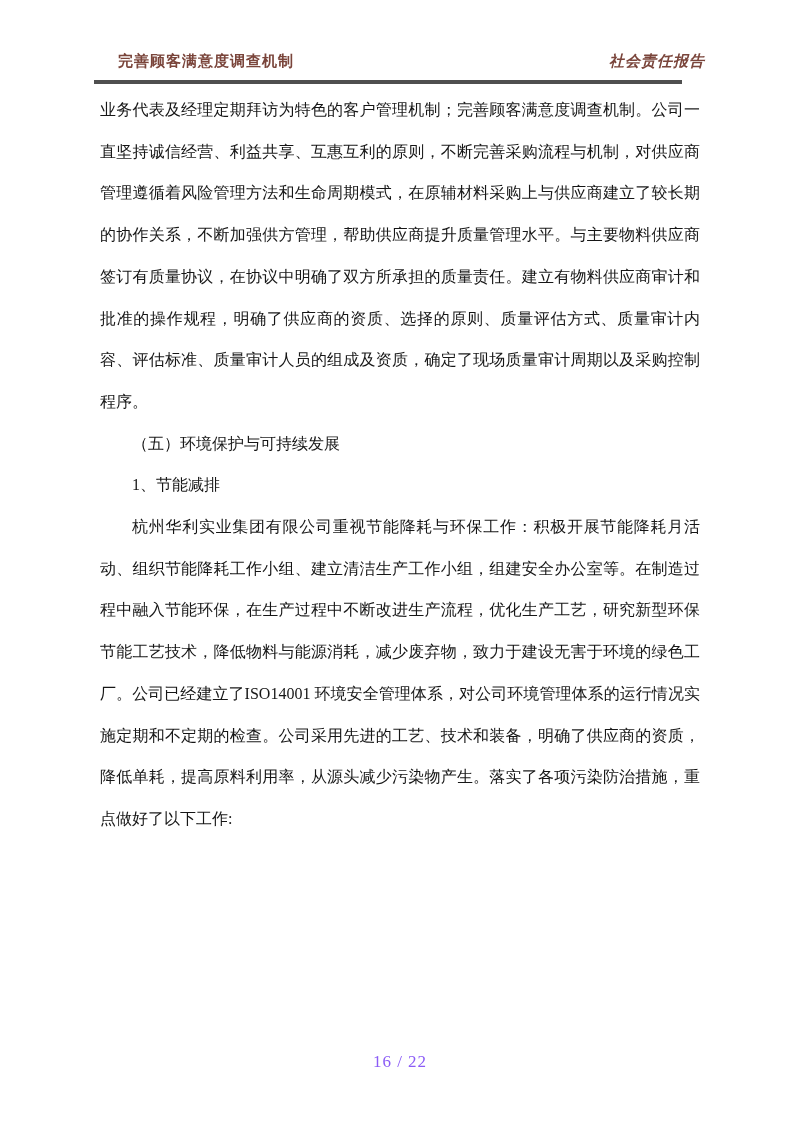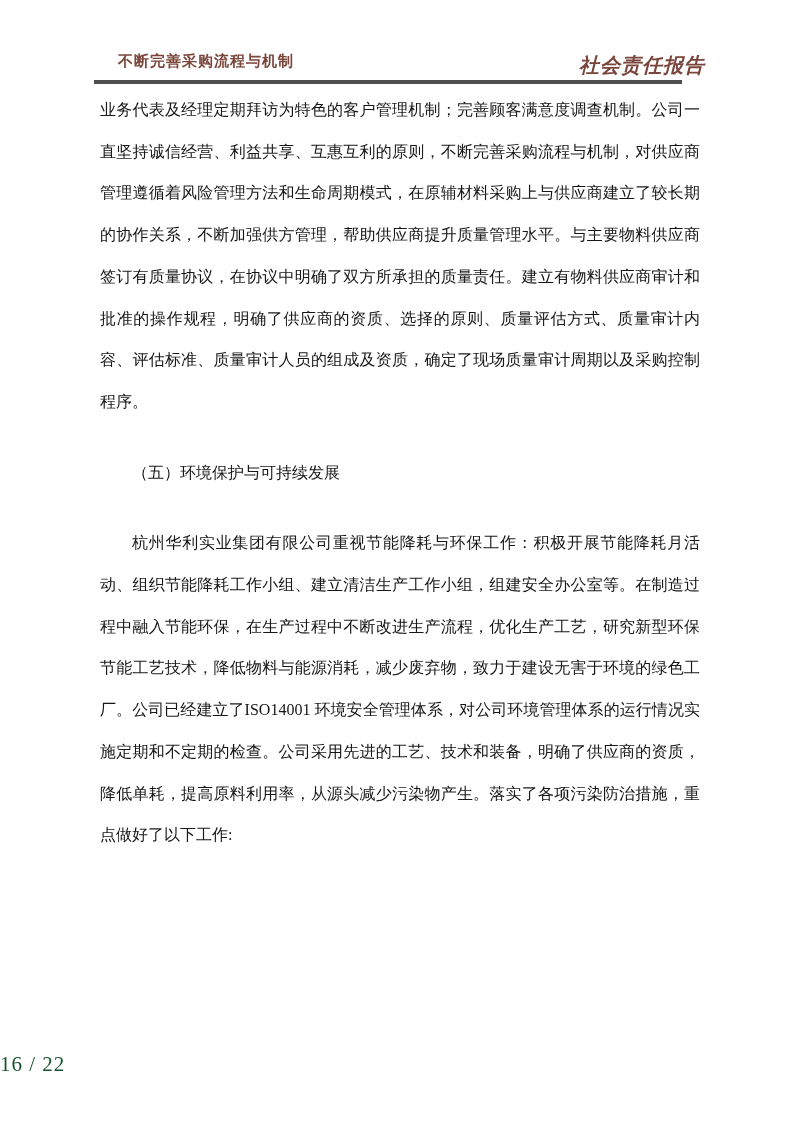--- a/index.html
+++ b/index.html
@@ -22,21 +22,21 @@
     font-size: 15px;
     font-weight: bold;
     letter-spacing: 1px;
     color: var(--header-color, #7a453b);
     white-space: nowrap;
   }
   .header-title {
     position: absolute;
     right: 95px;
     top: 52px;
-    font-size: 20px;
+    font-size: 15px;
     font-style: italic;
     font-weight: bold;
     letter-spacing: 1px;
     color: var(--header-color, #7a453b);
     white-space: nowrap;
   }
   .header-rule {
     position: absolute;
     left: 94px;
     top: 80px;
@@ -53,47 +53,47 @@
     line-height: 41.7px;
     color: var(--body-color, #161616);
     text-align: justify;
   }
   .para {
     margin: 0;
     padding: 0;
   }
   .para.indent {
     text-indent: 2em;
-    margin-top: 29px;
   }
   .footer {
     position: absolute;
     left: 0;
     top: 1052px;
     width: 100%;
-    text-align: left;
-    font-size: 21px;
+    text-align: center;
+    font-size: 17px;
     letter-spacing: 1px;
-    color: #14532d;
+    color: #8b5cf6;
   }
 </style>
 </head>
 <body>
 
 <div class="page">
 
-  <div class="header-company">不断完善采购流程与机制</div>
+  <div class="header-company">完善顾客满意度调查机制</div>
 
   <div class="header-title">社会责任报告</div>
 
   <div class="header-rule"></div>
 
   <div class="body-text">
     <p class="para">业务代表及经理定期拜访为特色的客户管理机制；完善顾客满意度调查机制。公司一直坚持诚信经营、利益共享、互惠互利的原则，不断完善采购流程与机制，对供应商管理遵循着风险管理方法和生命周期模式，在原辅材料采购上与供应商建立了较长期的协作关系，不断加强供方管理，帮助供应商提升质量管理水平。与主要物料供应商签订有质量协议，在协议中明确了双方所承担的质量责任。建立有物料供应商审计和批准的操作规程，明确了供应商的资质、选择的原则、质量评估方式、质量审计内容、评估标准、质量审计人员的组成及资质，确定了现场质量审计周期以及采购控制程序。</p>
     <p class="para indent">（五）环境保护与可持续发展</p>
+    <p class="para indent">1、节能减排</p>
     <p class="para indent">杭州华利实业集团有限公司重视节能降耗与环保工作：积极开展节能降耗月活动、组织节能降耗工作小组、建立清洁生产工作小组，组建安全办公室等。在制造过程中融入节能环保，在生产过程中不断改进生产流程，优化生产工艺，研究新型环保节能工艺技术，降低物料与能源消耗，减少废弃物，致力于建设无害于环境的绿色工厂。公司已经建立了ISO14001 环境安全管理体系，对公司环境管理体系的运行情况实施定期和不定期的检查。公司采用先进的工艺、技术和装备，明确了供应商的资质，降低单耗，提高原料利用率，从源头减少污染物产生。落实了各项污染防治措施，重点做好了以下工作:</p>
   </div>
 
   <div class="footer">
     <span>16 / 22</span>
   </div>
 
 </div>
 
 </body></html>

